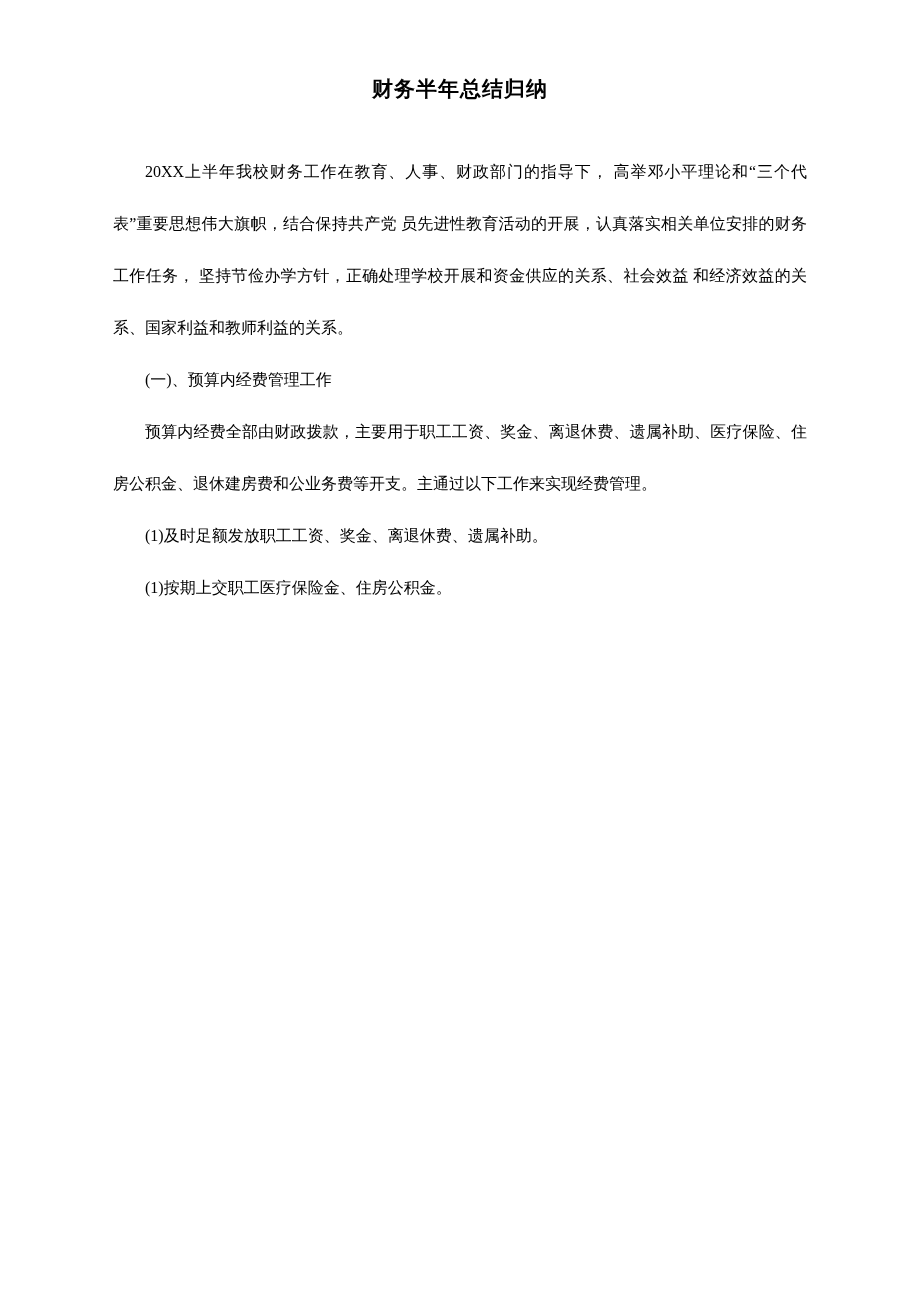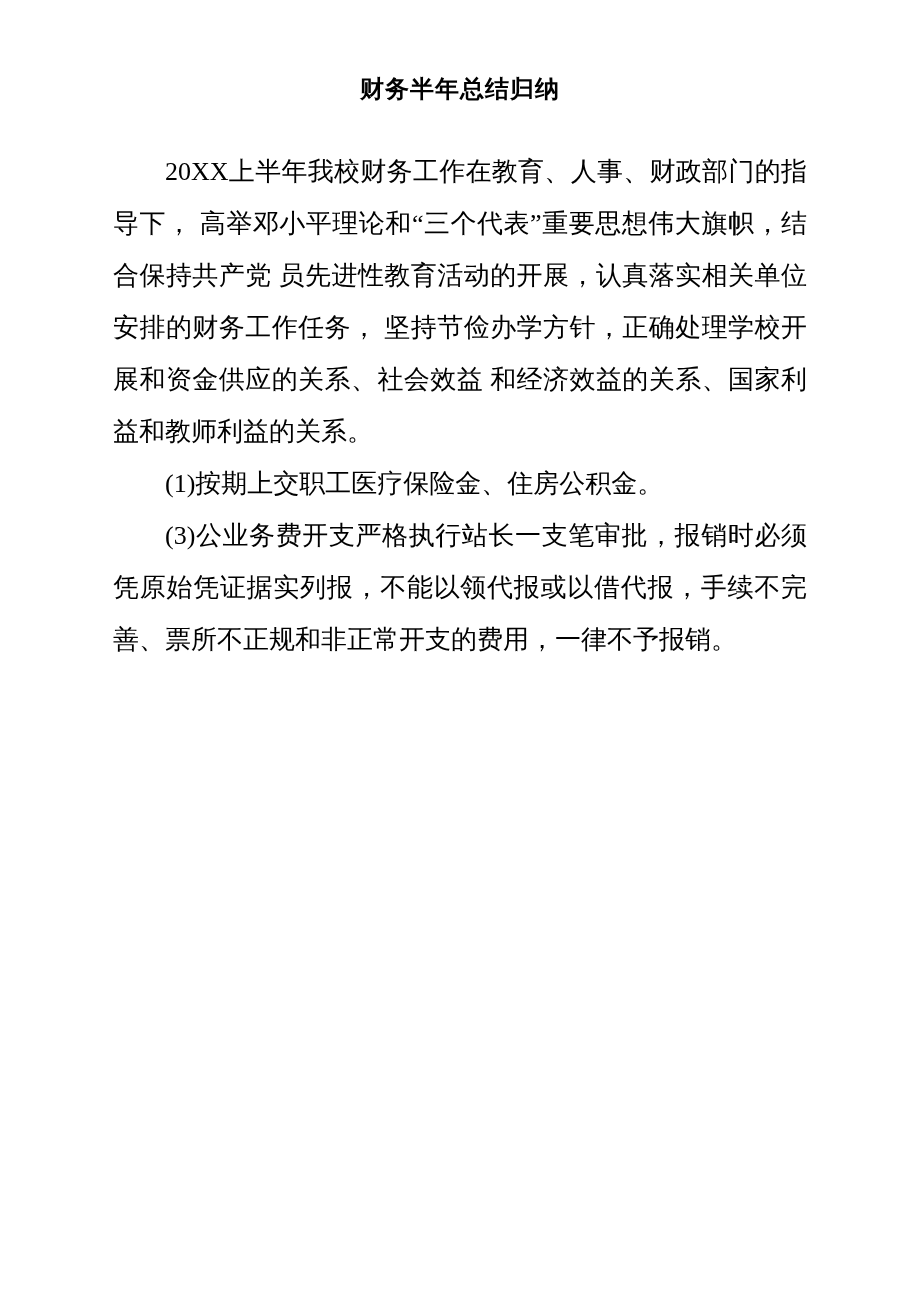--- a/index.html
+++ b/index.html
@@ -15,44 +15,46 @@
     background: #ffffff;
     box-sizing: border-box;
     padding: 70px 113px 0 113px;
     font-family: "Liberation Serif", "DejaVu Serif", serif;
     color: #000000;
     overflow: hidden;
   }
   .doc-title {
     margin: 0 0 38px 0;
     text-align: center;
-    font-size: 24px;
+    font-size: 21px;
     line-height: 38px;
     font-weight: bold;
     letter-spacing: 1px;
   }
   p.para {
     margin: 0;
-    font-size: 26px;
+    font-size: 16px;
     line-height: 52px;
     text-align: justify;
     text-justify: inter-ideograph;
     text-indent: 2em;
     word-break: break-all;
   }
 </style>
 </head>
 <body>
 
 <div class="page">
   <h1 class="doc-title">财务半年总结归纳</h1>
 
   <p class="para">20XX上半年我校财务工作在教育、人事、财政部门的指导下， 高举邓小平理论和“三个代表”重要思想伟大旗帜，结合保持共产党 员先进性教育活动的开展，认真落实相关单位安排的财务工作任务， 坚持节俭办学方针，正确处理学校开展和资金供应的关系、社会效益 和经济效益的关系、国家利益和教师利益的关系。</p>
 
 
 
+  <p class="para">(一)、预算内经费管理工作</p>
 
+  <p class="para">预算内经费全部由财政拨款，主要用于职工工资、奖金、离退休费、遗属补助、医疗保险、住房公积金、退休建房费和公业务费等开支。主通过以下工作来实现经费管理。</p>
 
+  <p class="para">(1)及时足额发放职工工资、奖金、离退休费、遗属补助。</p>
 
   <p class="para">(1)按期上交职工医疗保险金、住房公积金。</p>
 
-  <p class="para">(3)公业务费开支严格执行站长一支笔审批，报销时必须凭原始凭证据实列报，不能以领代报或以借代报，手续不完善、票所不正规和非正常开支的费用，一律不予报销。</p>
 </div>
 
 </body></html>

